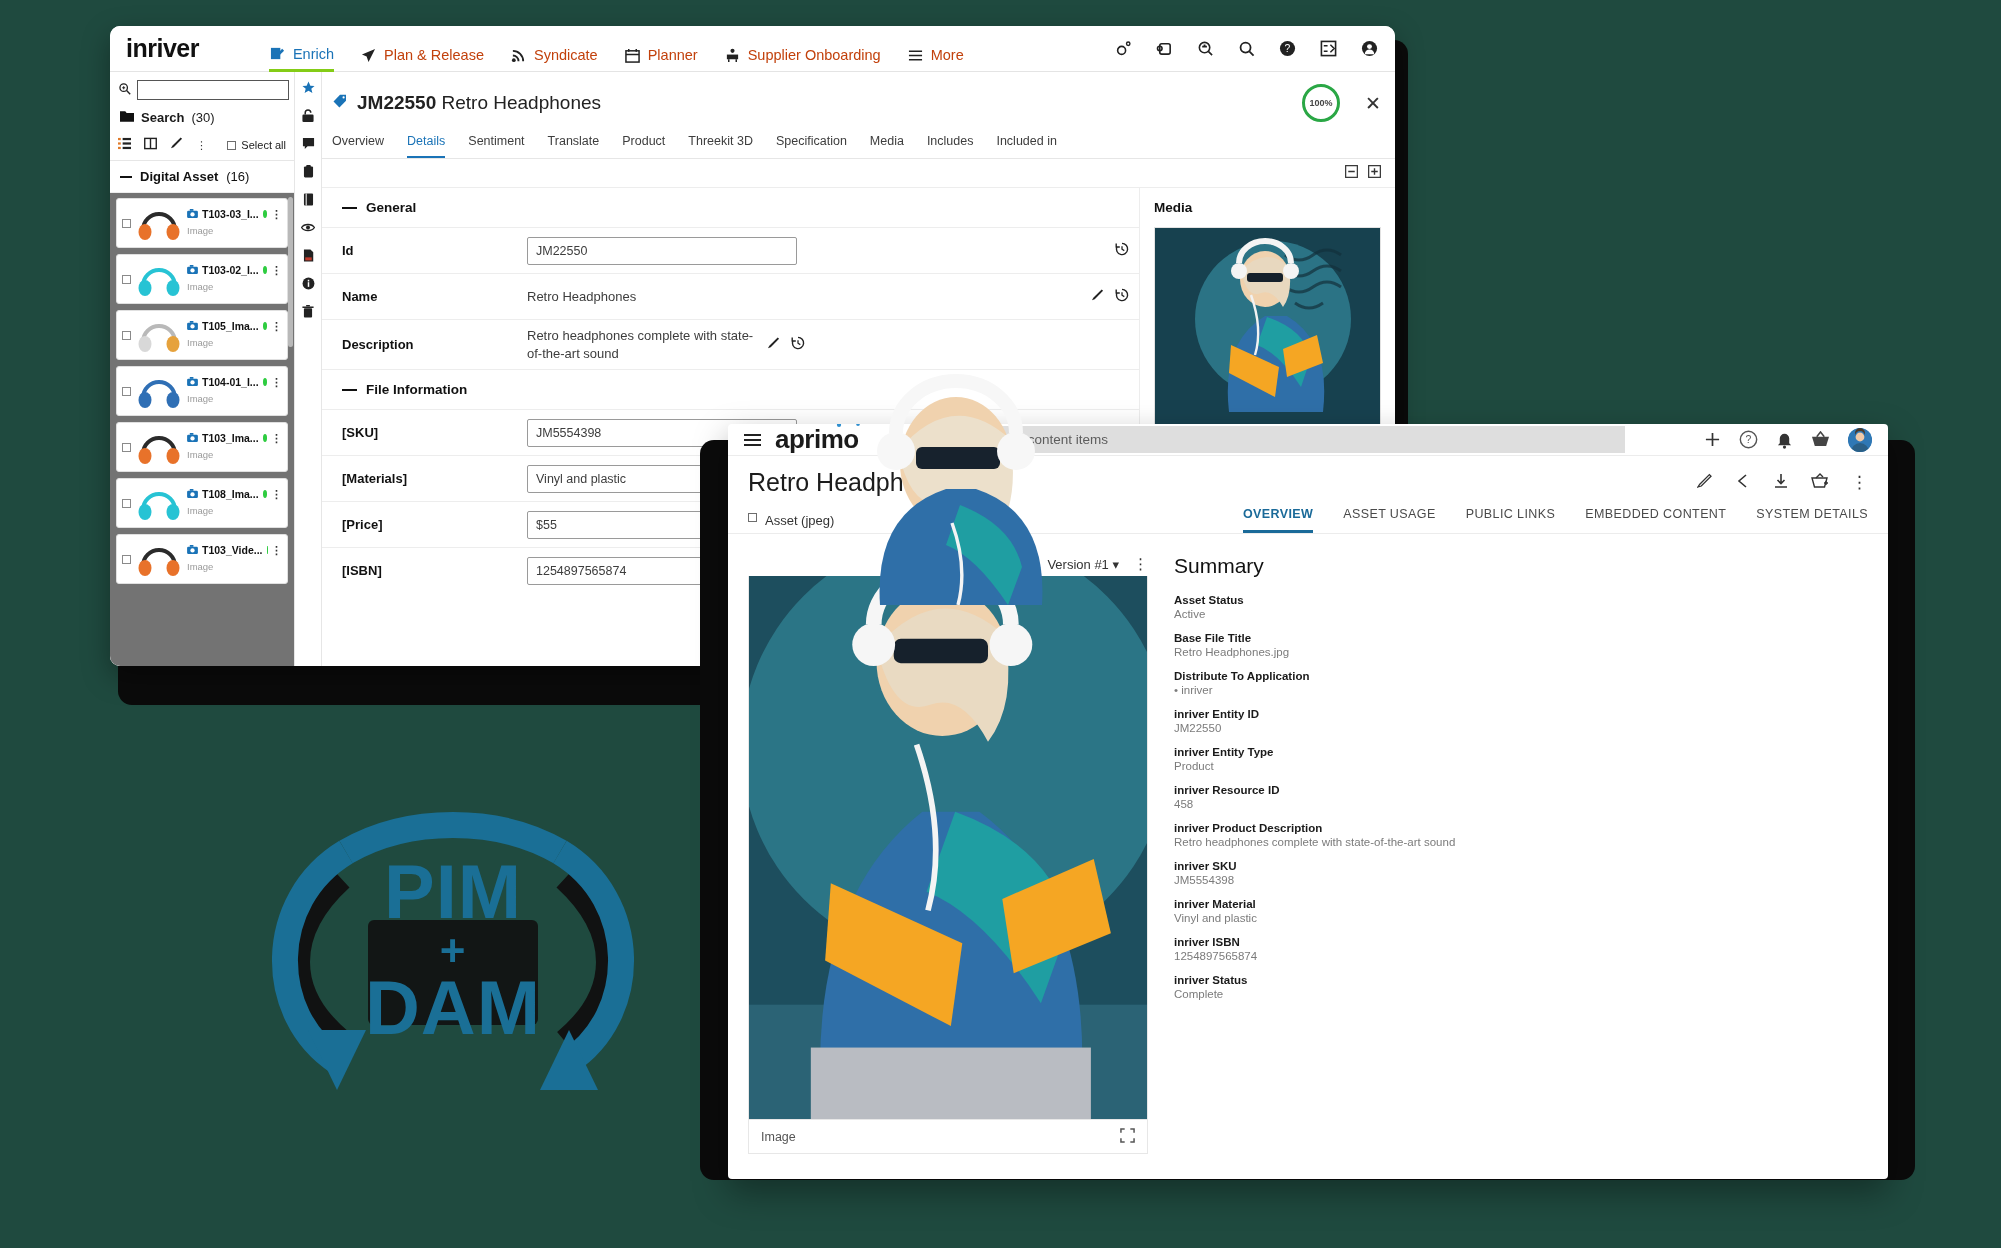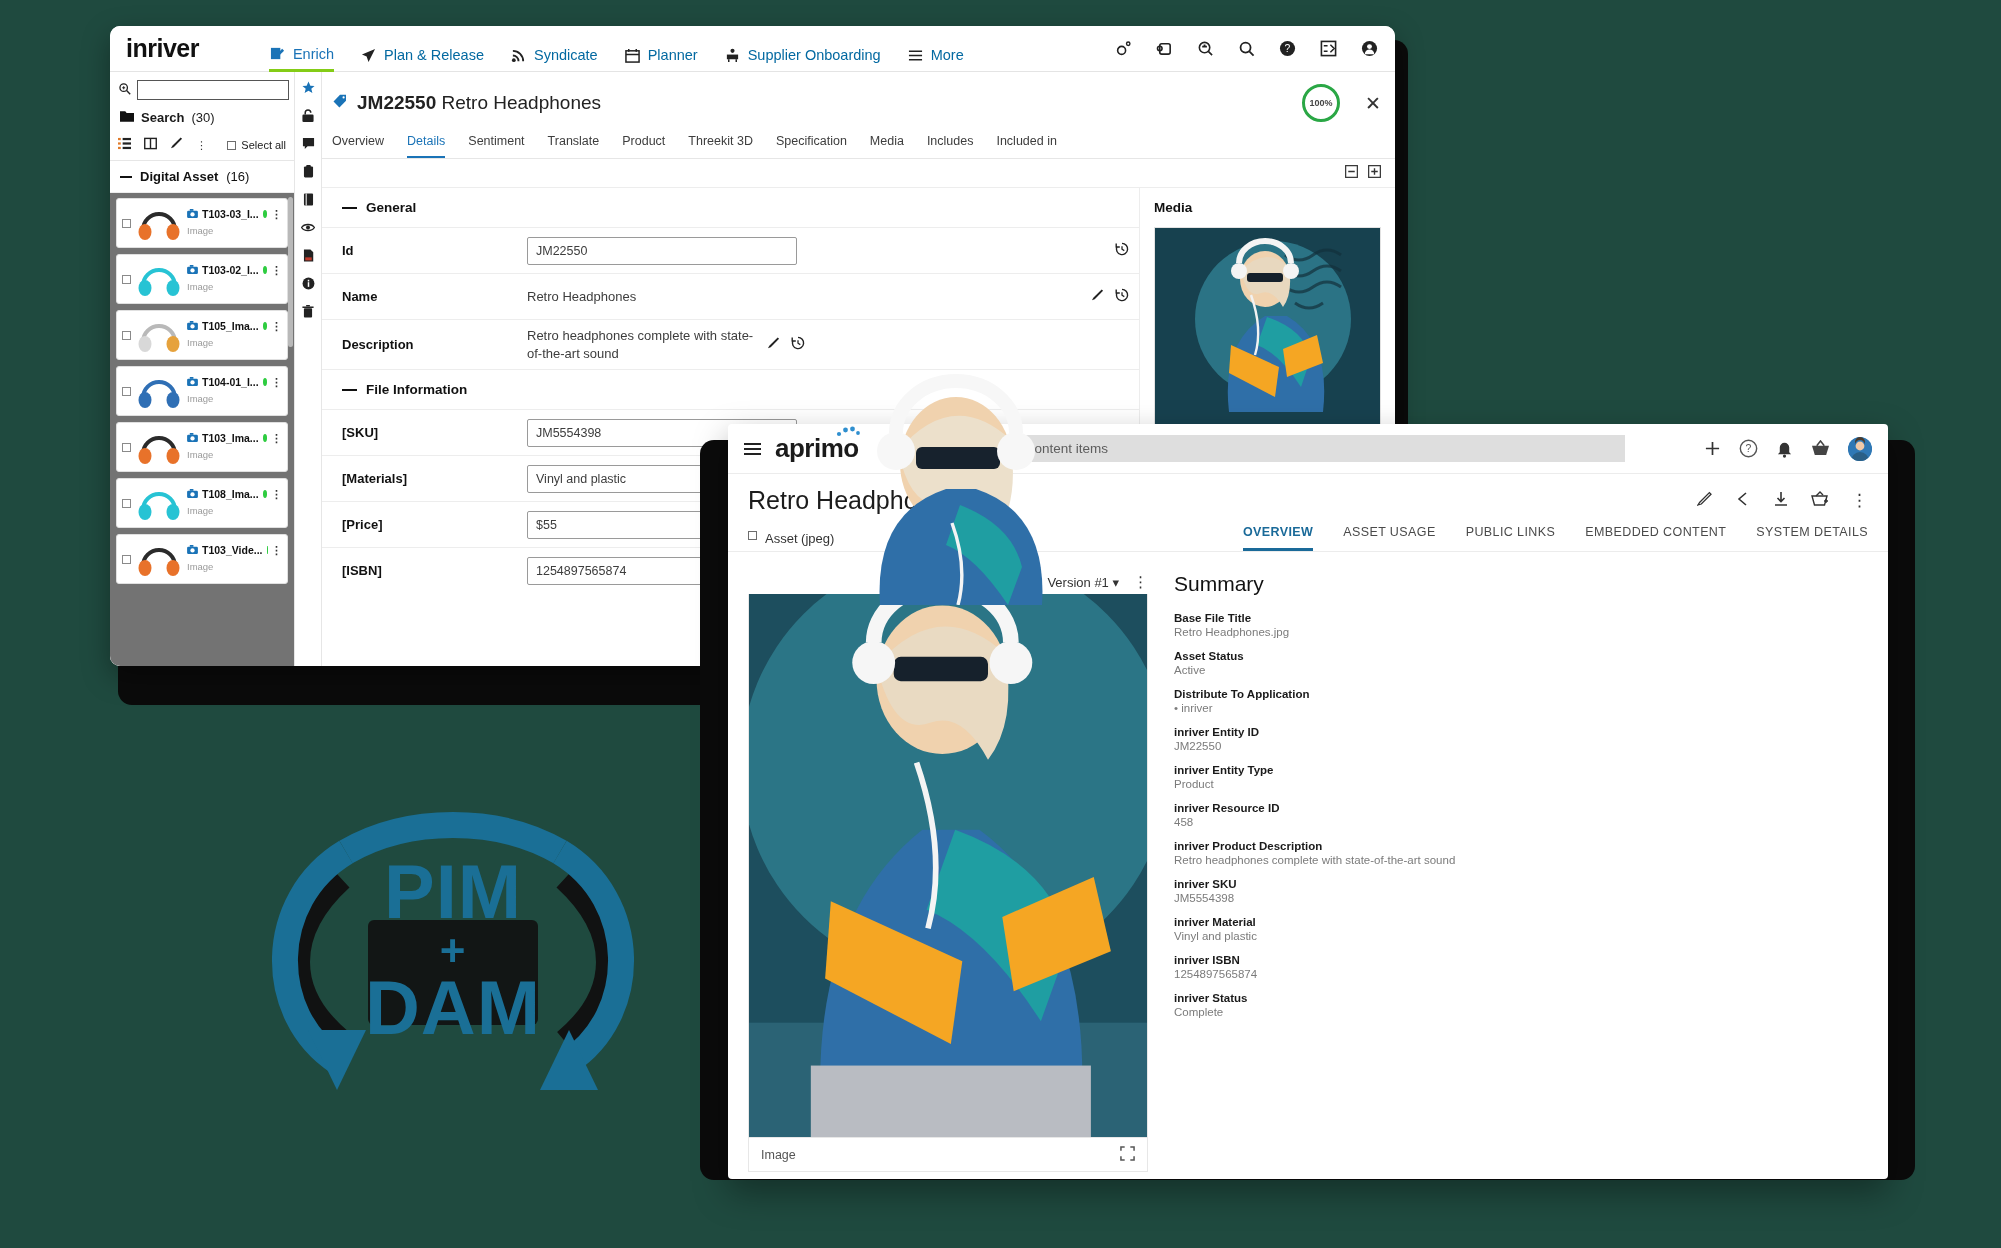--- a/index.html
+++ b/index.html
@@ -23,21 +23,21 @@
     background:#ffffff; border-radius:10px; overflow:hidden;
     box-shadow:0 10px 28px rgba(0,0,0,.35);
   }
   .ir-topbar{
     height:46px; display:flex; align-items:center; border-bottom:1px solid #e4e4e4;
     padding:0 16px; background:#fff;
   }
   .ir-logo{ font-size:25px; font-weight:700; letter-spacing:-.5px; color:#111; margin-right:70px;}
   .ir-nav{ display:flex; align-items:flex-end; gap:26px; height:46px; }
   .ir-nav-item{
-    display:flex; align-items:center; gap:7px; font-size:14.5px; color:#0369a1;
+    display:flex; align-items:center; gap:7px; font-size:14.5px; color:#c2410c;
     height:46px; padding-top:13px; cursor:pointer; white-space:nowrap;
   }
   .ir-nav-item.active{ color:#1a73b7; border-bottom:3px solid #84cc16; }
   .ir-nav-item .ico{ display:inline-flex; width:17px; height:17px; align-items:center; justify-content:center;}
   .ir-top-right{ margin-left:auto; display:flex; align-items:center; gap:22px; }
   .ir-top-right .ico{ width:19px; height:19px; display:inline-flex; align-items:center; justify-content:center; cursor:pointer;}
 
   .ir-body{ display:flex; height:594px; }
 
   
@@ -107,21 +107,21 @@
   .ir-media-box{ width:100%; height:210px; border:1px solid #e2e2e2; overflow:hidden; position:relative; background:#17414f;}
 
   
   .aprimo-shadow{
     position:absolute; left:700px; top:440px; width:1215px; height:740px; background:#0b0b0b; border-radius:14px;
   }
   .aprimo{
     position:absolute; left:728px; top:424px; width:1160px; height:755px; background:#fff; border-radius:4px;
     overflow:hidden; box-shadow:0 14px 34px rgba(0,0,0,.35);
   }
-  .ap-top{ height:50px; display:flex; align-items:center; padding:0 16px; gap:14px; border-bottom:1px solid #ececec;}
+  .ap-top{ height:32px; display:flex; align-items:center; padding:0 16px; gap:14px; border-bottom:1px solid #ececec;}
   .ap-burger{ display:flex; flex-direction:column; gap:3px; cursor:pointer;}
   .ap-burger i{ width:17px; height:2px; background:#222; display:block;}
   .ap-logo{ font-size:26px; font-weight:700; color:#1b1b1b; letter-spacing:-.5px; position:relative; }
   .ap-dots{ position:absolute; top:-7px; right:-2px; width:26px; height:12px;}
   .ap-search{
     flex:1; height:27px; background:#dedede; display:flex; align-items:center; gap:10px; padding:0 12px;
     max-width:700px; margin-left:52px;
   }
   .ap-search span{ font-size:13.5px; color:#5d5d5d;}
   .ap-top-icons{ margin-left:auto; display:flex; align-items:center; gap:18px;}
@@ -921,26 +921,26 @@
                 <path d="M1 5 V1 H5 M11 1 H15 V5 M15 11 V15 H11 M5 15 H1 V11" stroke="#555" stroke-width="1.6" fill="none"></path>
               </svg>
           </span>
         </div>
       </div>
 
       <div class="ap-summary">
         <h2>Summary</h2>
 
         <div class="sumrow">
+          <div class="k">Asset Status</div>
+          <div class="v">Active</div>
+        </div>
+        <div class="sumrow">
           <div class="k">Base File Title</div>
           <div class="v">Retro Headphones.jpg</div>
-        </div>
-        <div class="sumrow">
-          <div class="k">Asset Status</div>
-          <div class="v">Active</div>
         </div>
         <div class="sumrow">
           <div class="k">Distribute To Application</div>
           <div class="v">• inriver</div>
         </div>
         <div class="sumrow">
           <div class="k">inriver Entity ID</div>
           <div class="v">JM22550</div>
         </div>
         <div class="sumrow">

